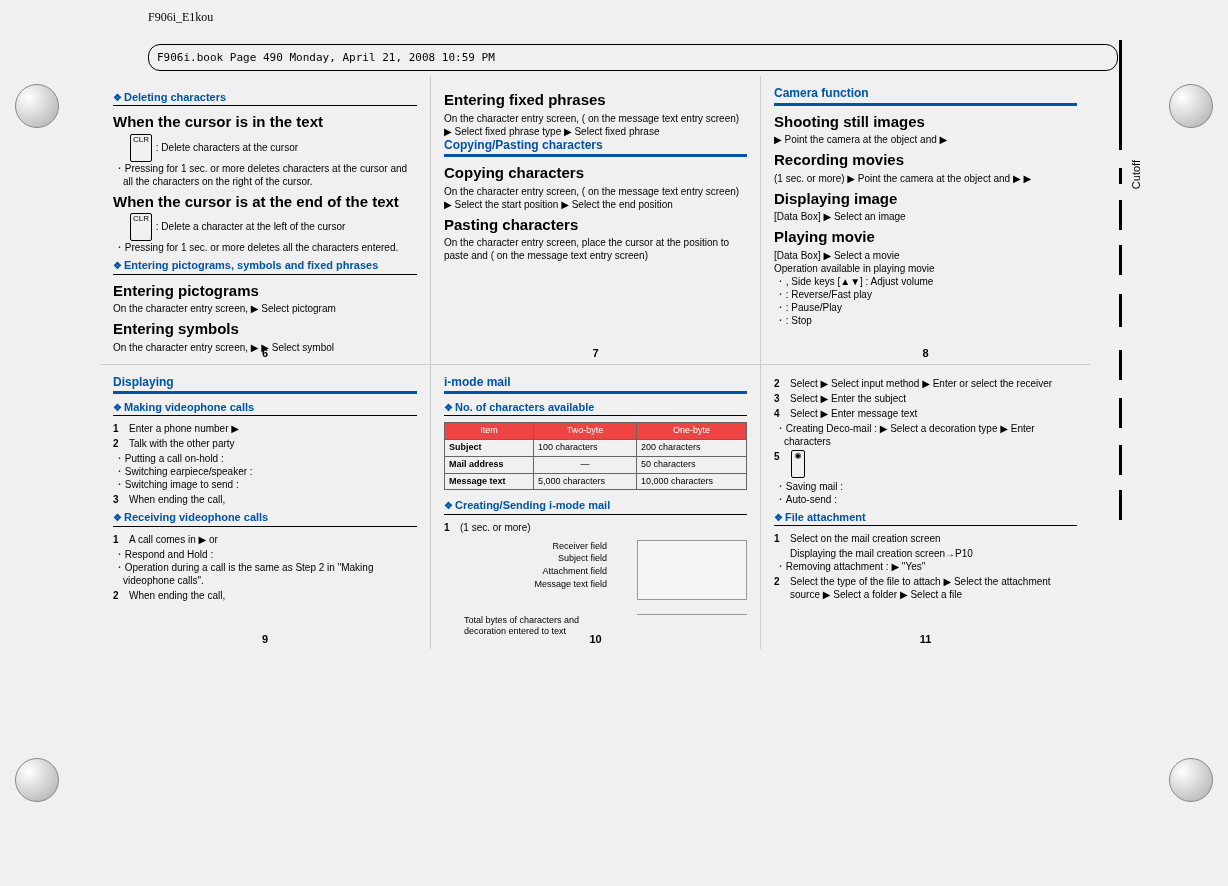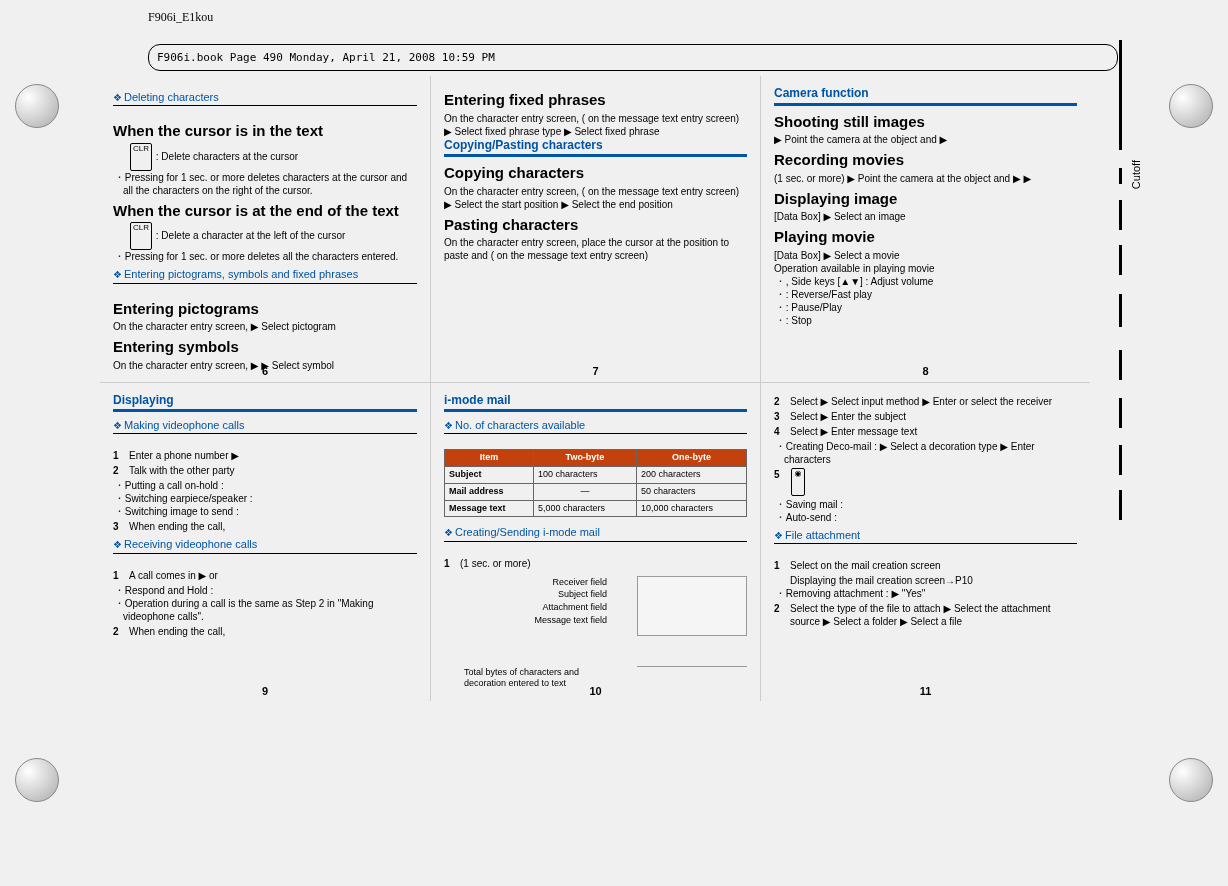--- a/index.html
+++ b/index.html
@@ -65,22 +65,22 @@
     color: #0054a6;
     font-size: 12px;
     font-weight: bold;
     border-bottom: 3px solid #0054a6;
     margin-bottom: 6px;
     padding-bottom: 1px;
   }
   h3.sub {
     color: #0054a6;
     font-size: 11px;
-    font-weight: normal;
-    margin: 4px 0 15px 0;
+    font-weight: bold;
+    margin: 4px 0 6px 0;
   }
   h3.sub .diamond { color: #0054a6; font-size: 10px; margin-right: 2px; }
   .ruled { border-bottom: 1px solid #000; padding-bottom: 1px; margin-bottom: 4px; }
   h4.bold { font-weight: bold; font-size: 15px; margin: 4px 0 2px 0; }
   .indent { margin-left: 16px; }
   .bullet { margin-left: 10px; text-indent: -6px; }
   .bullet::before { content: "･ "; }
   .step { display: flex; margin: 2px 0; }
   .step .n { font-weight: bold; width: 16px; flex-shrink: 0; }
   .key {
@@ -100,21 +100,21 @@
     width: 100%;
     border-collapse: collapse;
     margin: 4px 0 8px 0;
     font-size: 9px;
   }
   table.chars th, table.chars td {
     border: 1px solid #666;
     padding: 2px 4px;
     text-align: left;
   }
-  table.chars th { background: #c2410c; color: #fff; font-weight: bold; text-align: center; }
+  table.chars th { background: #ef4444; color: #fff; font-weight: normal; text-align: center; }
   table.chars td.l { font-weight: bold; }
   .diagram { margin-top: 6px; font-size: 9px; }
   .dlabel { text-align: right; margin: 1px 0; padding-right: 30px; }
   .cutoff {
     position: absolute;
     right: 86px;
     top: 160px;
     writing-mode: vertical-lr;
     transform: rotate(180deg);
     font-size: 11px;
@@ -285,21 +285,21 @@
       <div class="diagram">
         <div style="display:flex">
           <div style="flex:1">
             <div class="dlabel">Receiver field</div>
             <div class="dlabel">Subject field</div>
             <div class="dlabel">Attachment field</div>
             <div class="dlabel">Message text field</div>
           </div>
           <div style="width:110px;border:1px solid #999;height:60px;background:#f5f5f5"></div>
         </div>
-        <div style="margin-top:30px;display:flex">
+        <div style="margin-top:14px;display:flex">
           <div style="flex:1">
             <div class="dlabel" style="text-align:left;padding-left:20px">Total bytes of characters and decoration entered to text</div>
           </div>
           <div style="width:110px;height:10px;border-top:1px solid #999"></div>
         </div>
       </div>
       <div class="page-num">10</div>
     </div>
 
     <div class="cell">

